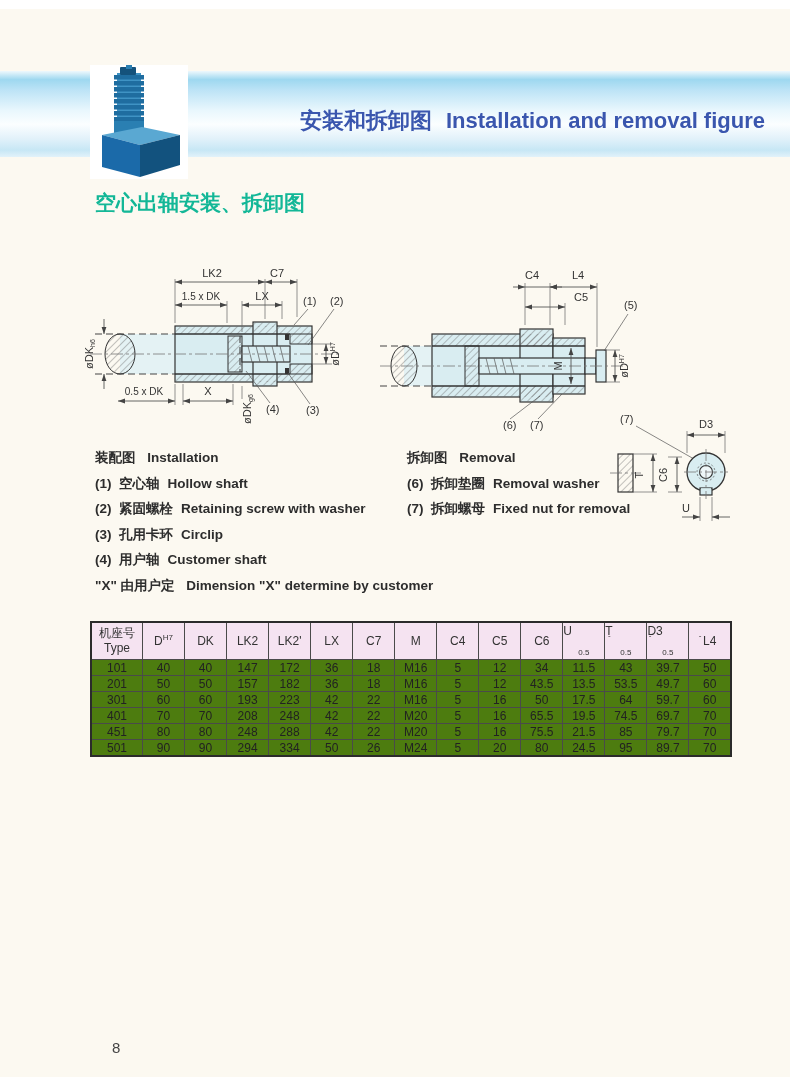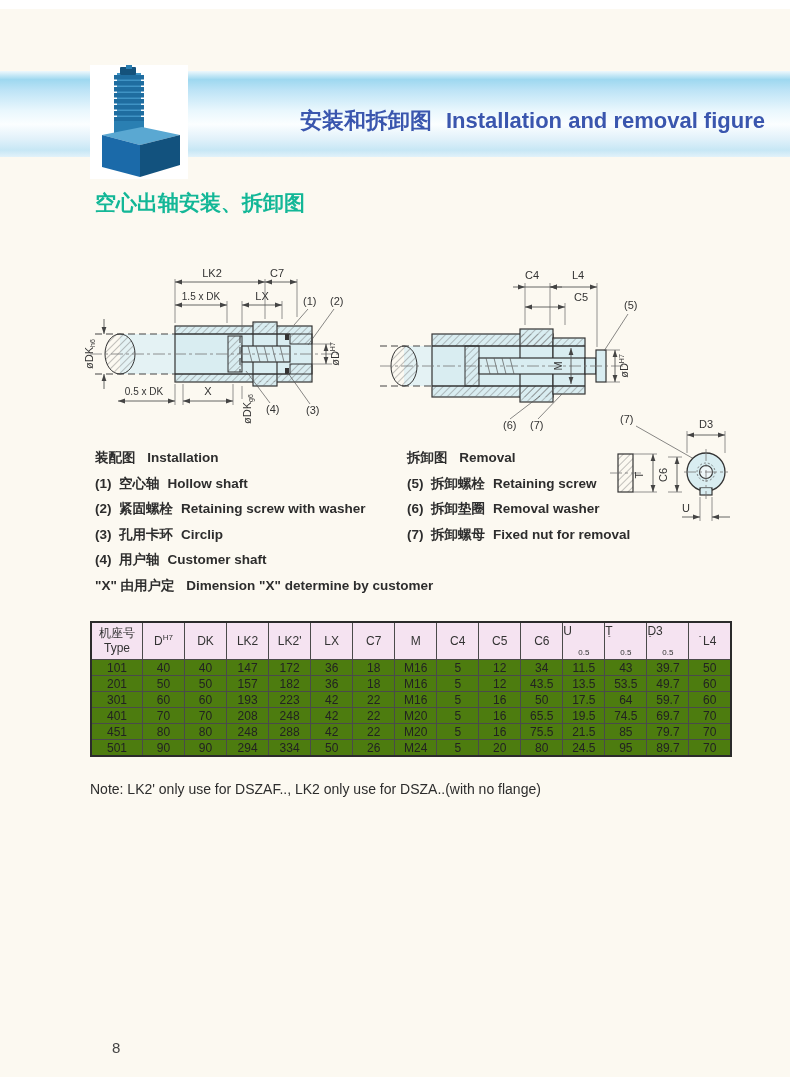--- a/index.html
+++ b/index.html
@@ -299,21 +299,20 @@
       <span>Dimension "X"  determine by customer</span>
     </div>
   </div>
 
   <div class="legend lg-right">
     <div class="line">
       <span class="zh">拆卸图</span>
       <span>Removal</span>
     </div>
     <div id="removal-items">
-        <div class="line"><span class="no">(5)</span><span class="zh">拆卸螺栓</span><span class="en">Retaining screw</span></div>
         <div class="line"><span class="no">(6)</span><span class="zh">拆卸垫圈</span><span class="en">Removal washer</span></div>
         <div class="line"><span class="no">(7)</span><span class="zh">拆卸螺母</span><span class="en">Fixed nut for removal</span></div>
       </div>
   </div>
 
   <table class="spec">
     <thead id="spec-head">
         <tr>
           <th style="width: 50px;"><span class="th-main">机座号</span><div class="th-second">Type</div></th>
           <th><span class="th-main">D</span><sup>H7</sup></th>
@@ -431,16 +430,15 @@
           <td>20</td>
           <td>80</td>
           <td>24.5</td>
           <td>95</td>
           <td>89.7</td>
           <td>70</td>
         </tr>
       </tbody>
   </table>
 
-  <div class="note note-en">Note: LK2' only use for DSZAF.., LK2 only use for DSZA..(with no  flange)</div>
 
   <div class="pagenum">8</div>
 </div>
 
 </body></html>

